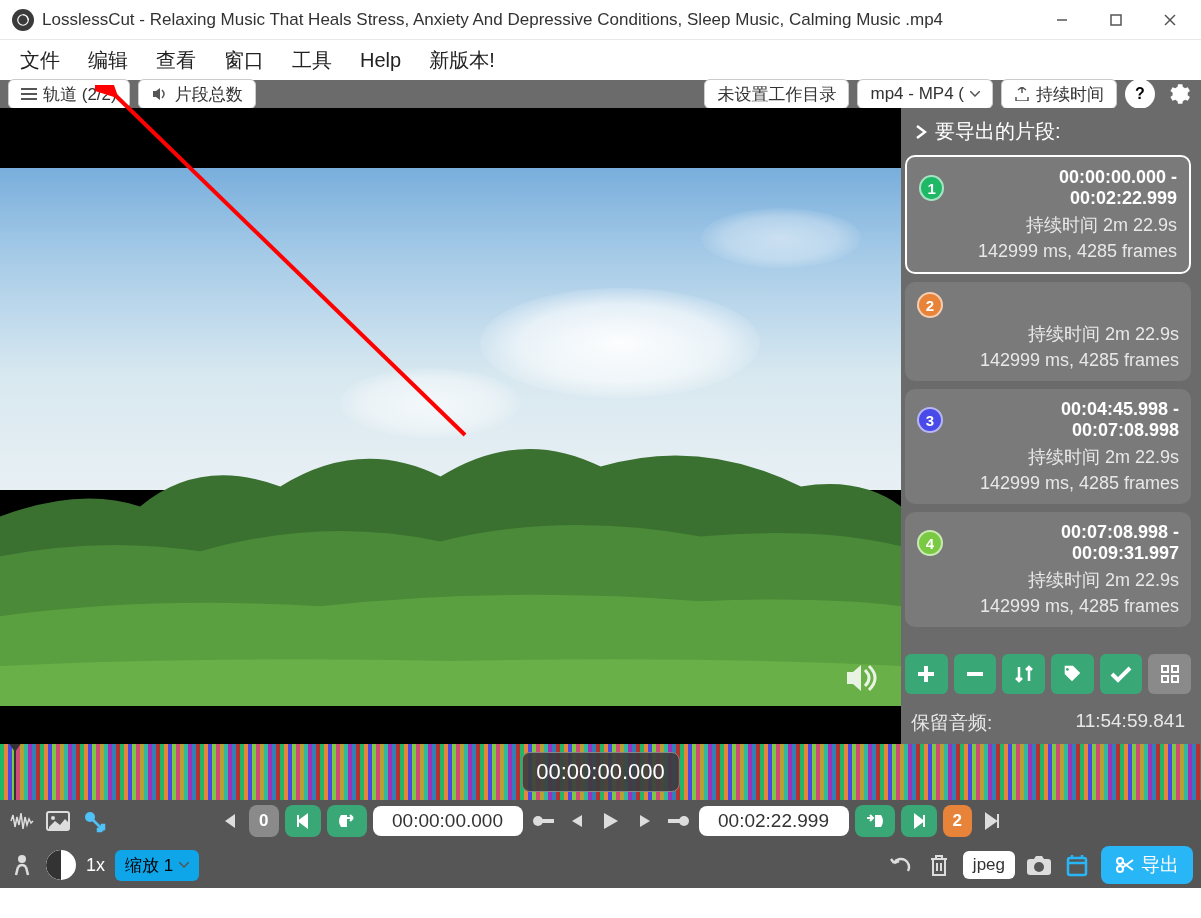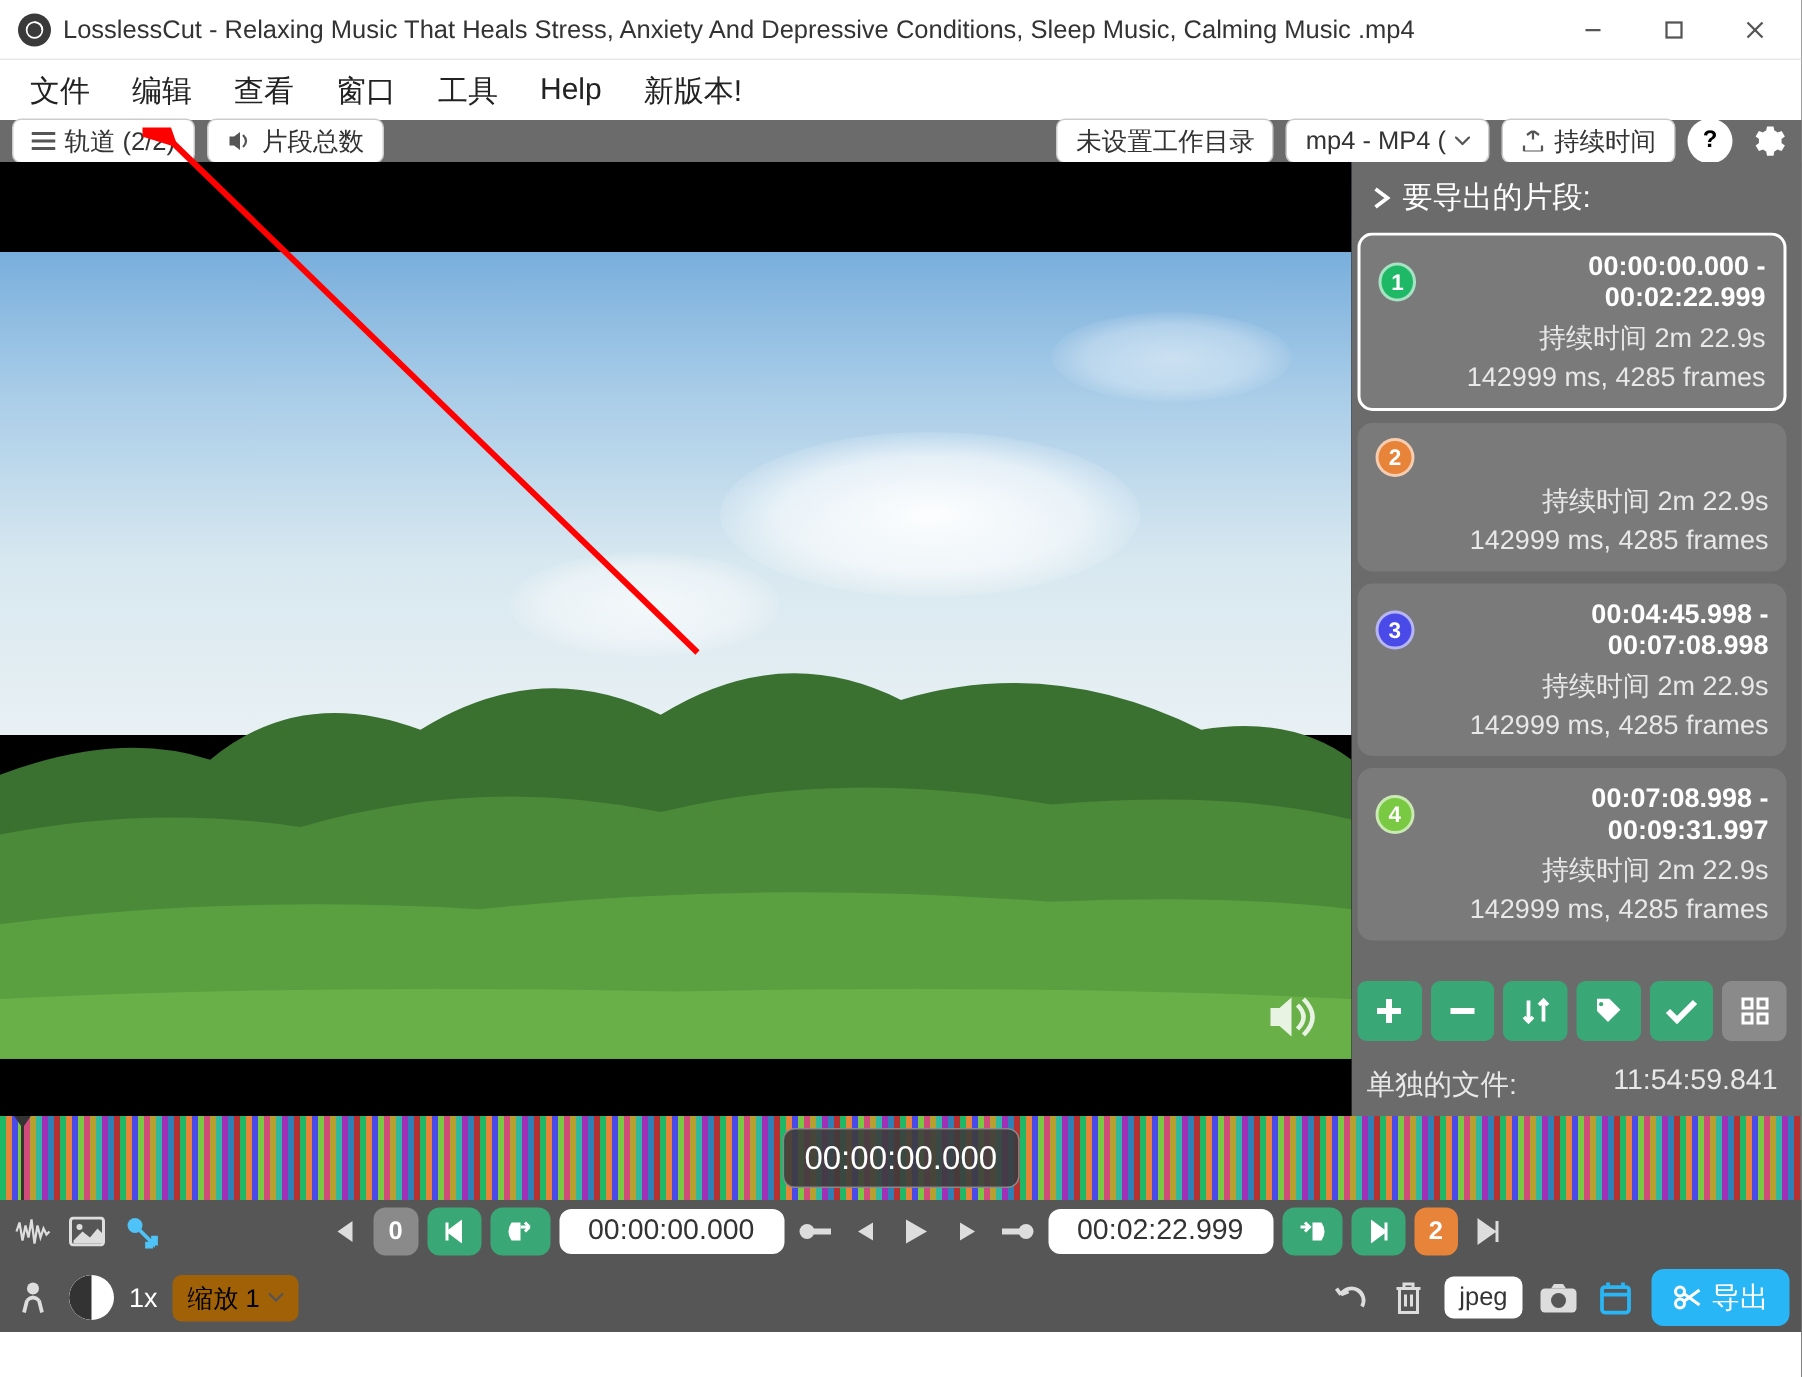--- a/index.html
+++ b/index.html
@@ -74,21 +74,21 @@
 .pillbtn.orange { background: #e8833a; }
 .timeinput { background: #fff; border-radius: 8px; padding: 4px 12px; font-size: 19px; color: #333; min-width: 150px; text-align: center; }
 
 
 .controls2 { height: 46px; background: #565656; display: flex; align-items: center; padding: 0 8px; gap: 10px; }
 .controls2 .left-group { display: flex; align-items: center; gap: 10px; }
 .controls2 .right-group { margin-left: auto; display: flex; align-items: center; gap: 10px; }
 .yin { width: 30px; height: 30px; border-radius: 50%; background: #fff; position: relative; cursor: pointer; overflow: hidden; }
 .yin::before { content: ''; position: absolute; left: 0; top: 0; width: 50%; height: 100%; background: #333; border-radius: 15px 0 0 15px; }
 .speed-label { color: #fff; font-size: 18px; }
-.zoom-select { background: #a16207; border-radius: 6px; padding: 4px 10px; font-size: 17px; display: flex; align-items: center; gap: 6px; cursor: pointer; }
+.zoom-select { background: #0ea5e9; border-radius: 6px; padding: 4px 10px; font-size: 17px; display: flex; align-items: center; gap: 6px; cursor: pointer; }
 .export-btn { background: #29b6f6; color: #fff; border-radius: 8px; padding: 6px 14px; font-size: 19px; display: flex; align-items: center; gap: 6px; cursor: pointer; }
 .jpeg-btn { background: #fff; color: #333; border-radius: 6px; padding: 4px 10px; font-size: 17px; cursor: pointer; }
 
 svg { display: block; }
 </style>
 </head>
 <body>
 
 <div class="titlebar">
   <div class="app-icon">
@@ -266,21 +266,21 @@
       <div class="ab" style="background:#8a8a8a">
           <svg width="20" height="20">
             <rect x="2" y="2" width="6" height="6" fill="none" stroke="#fff" stroke-width="2"></rect>
             <rect x="12" y="2" width="6" height="6" fill="none" stroke="#fff" stroke-width="2"></rect>
             <rect x="2" y="12" width="6" height="6" fill="none" stroke="#fff" stroke-width="2"></rect>
             <rect x="12" y="12" width="6" height="6" fill="none" stroke="#fff" stroke-width="2"></rect>
           </svg>
         </div>
     </div>
     <div class="seg-total">
-      <span>单独的文件:</span>
+      <span>保留音频:</span>
       <span>11:54:59.841</span>
     </div>
   </div>
 </div>
 
 <div class="timeline-area">
   <div class="timeline">
     <div class="timeline-stripes" id="stripes">
         <div class="stripe" style="background: rgb(31, 184, 102);"></div>
         <div class="stripe" style="background: rgb(232, 131, 58);"></div>

